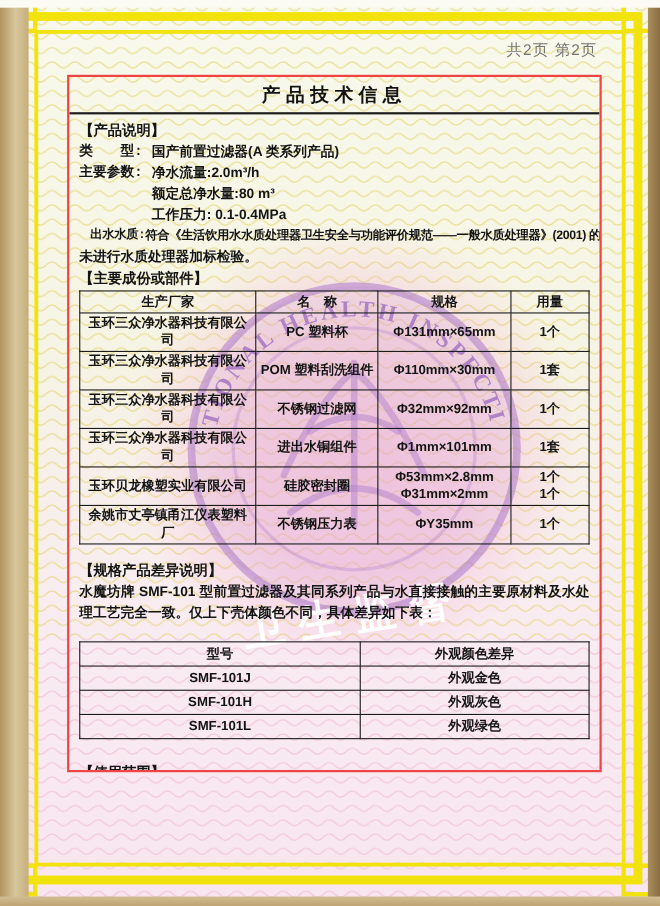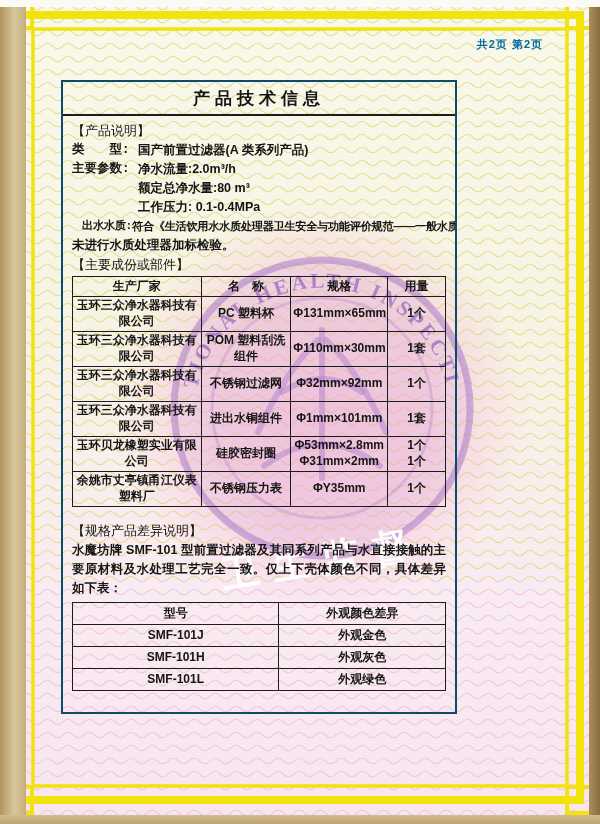--- a/index.html
+++ b/index.html
@@ -17,49 +17,49 @@
   .edge-left{left:0;top:0;width:26px;height:824px;
     background:linear-gradient(90deg,#b2945f,#d8c69c 55%,#c5ae7c);}
   .edge-right{right:0;top:0;width:11px;height:824px;
     background:linear-gradient(90deg,#a98e5d,#8a6e42);}
   .edge-top{left:0;top:0;width:600px;height:7px;background:#fbfbf4;}
   .edge-bottom{left:0;bottom:0;width:600px;height:9px;
     background:linear-gradient(180deg,#d2bd92,#bda373);}
   
   .page-ind{
     position:absolute;z-index:4;top:37px;right:57px;
-    font-size:11px;font-weight:700;color:#0369a1;letter-spacing:1px;
+    font-size:14px;font-weight:400;color:#737373;letter-spacing:1px;
   }
   
   .content{
-    position:absolute;z-index:4;left:61px;top:80px;width:396px;height:634px;
-    border:2px solid #0c4a6e;box-sizing:border-box;overflow:hidden;
+    position:absolute;z-index:4;left:61px;top:68px;width:486px;height:634px;
+    border:2px solid #ef4444;box-sizing:border-box;overflow:hidden;
     color:#141414;
   }
   .title-row{
     height:32px;border-bottom:2px solid #1c1c1c;
     display:flex;align-items:center;justify-content:center;
     font-size:17px;font-weight:700;letter-spacing:5px;
   }
   .inner{padding:5px 9px 0 9px;}
-  .sec-heading{font-size:13px;font-weight:400;line-height:20px;}
+  .sec-heading{font-size:13px;font-weight:700;line-height:20px;}
   .pd-line{display:flex;font-size:12.5px;font-weight:600;line-height:19px;}
   .pd-label{flex:0 0 66px;white-space:nowrap;font-family:Liberation Mono, monospace;}
   .pd-indent{padding-left:66px;}
   .pd-long{font-size:11.2px;letter-spacing:-0.3px;white-space:nowrap;}
   .pd-long .pd-label{flex:0 0 60px;text-align:right;}
   table{border-collapse:collapse;width:100%;table-layout:fixed;
     font-size:12px;font-weight:700;color:#141414;}
   th,td{border:1.5px solid #1c1c1c;text-align:center;padding:1.5px 2px;line-height:15.5px;}
   .t1{margin-top:1px;}
   .t1 .c-factory{width:35%;margin-top:48px;}
   .t1 .c-name{width:24%;}
   .t1 .c-spec{width:26%;}
   .t1 .c-qty{width:15%;}
-  .t2{margin-top:4px;padding-left:48px;}
+  .t2{margin-top:16px;padding-left:48px;}
   .t2 td,.t2 th{line-height:17px;padding:2px;}
   .t2 .c-model{width:54%;}
   .var-heading{margin-top:14px;}
   .var-para{font-size:12.5px;font-weight:600;line-height:19px;text-align:justify;}
   .usage-heading{margin-top:20px;}
 </style>
 </head>
 <body>
 
 <svg class="layer waves" width="600" height="824" viewBox="0 0 600 824">

